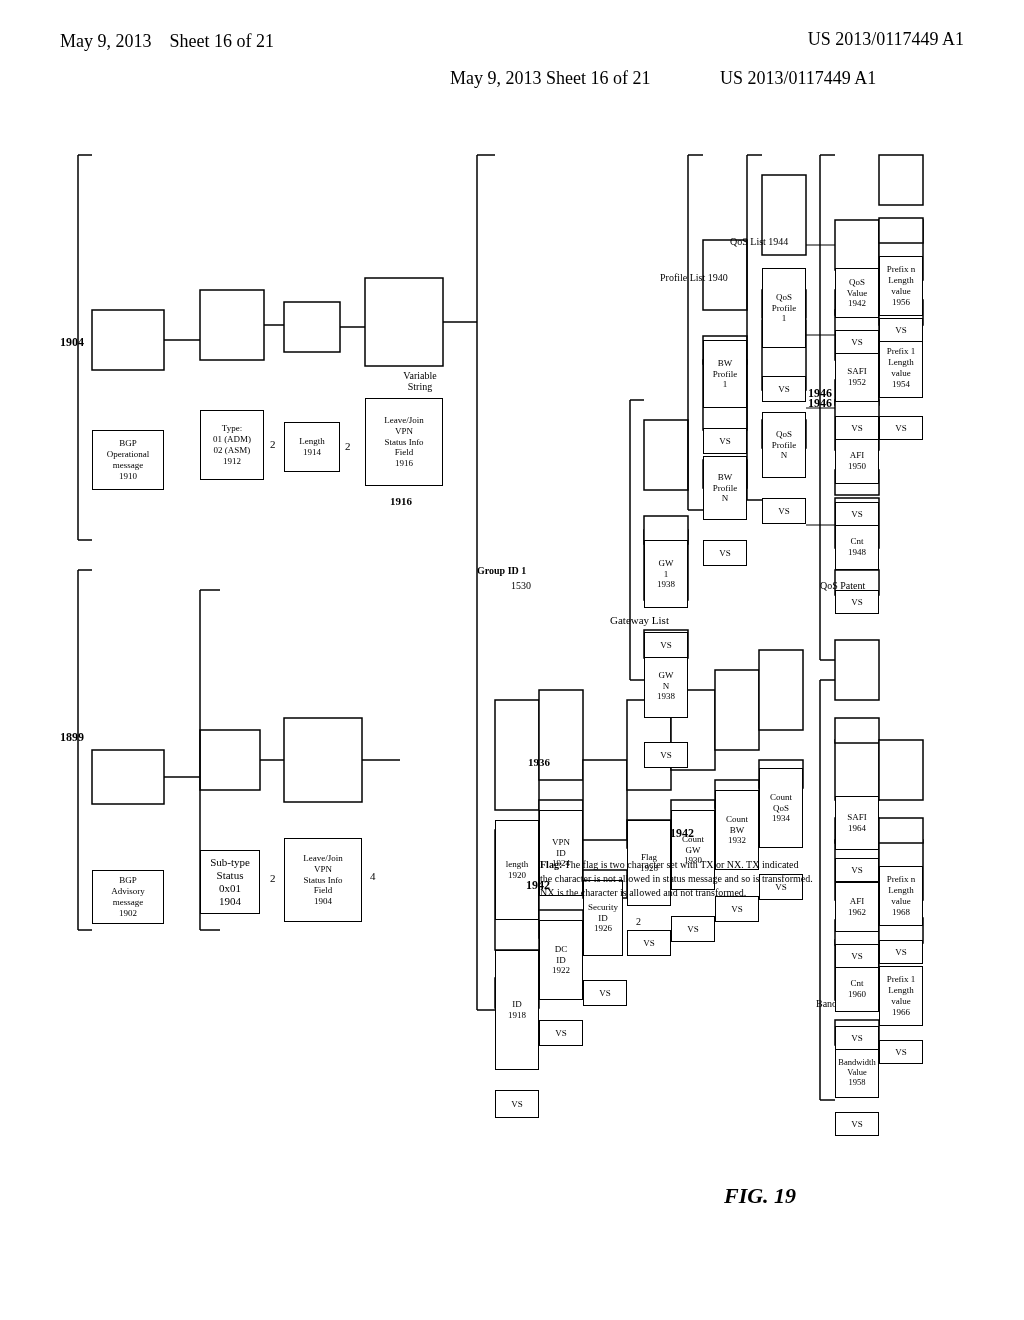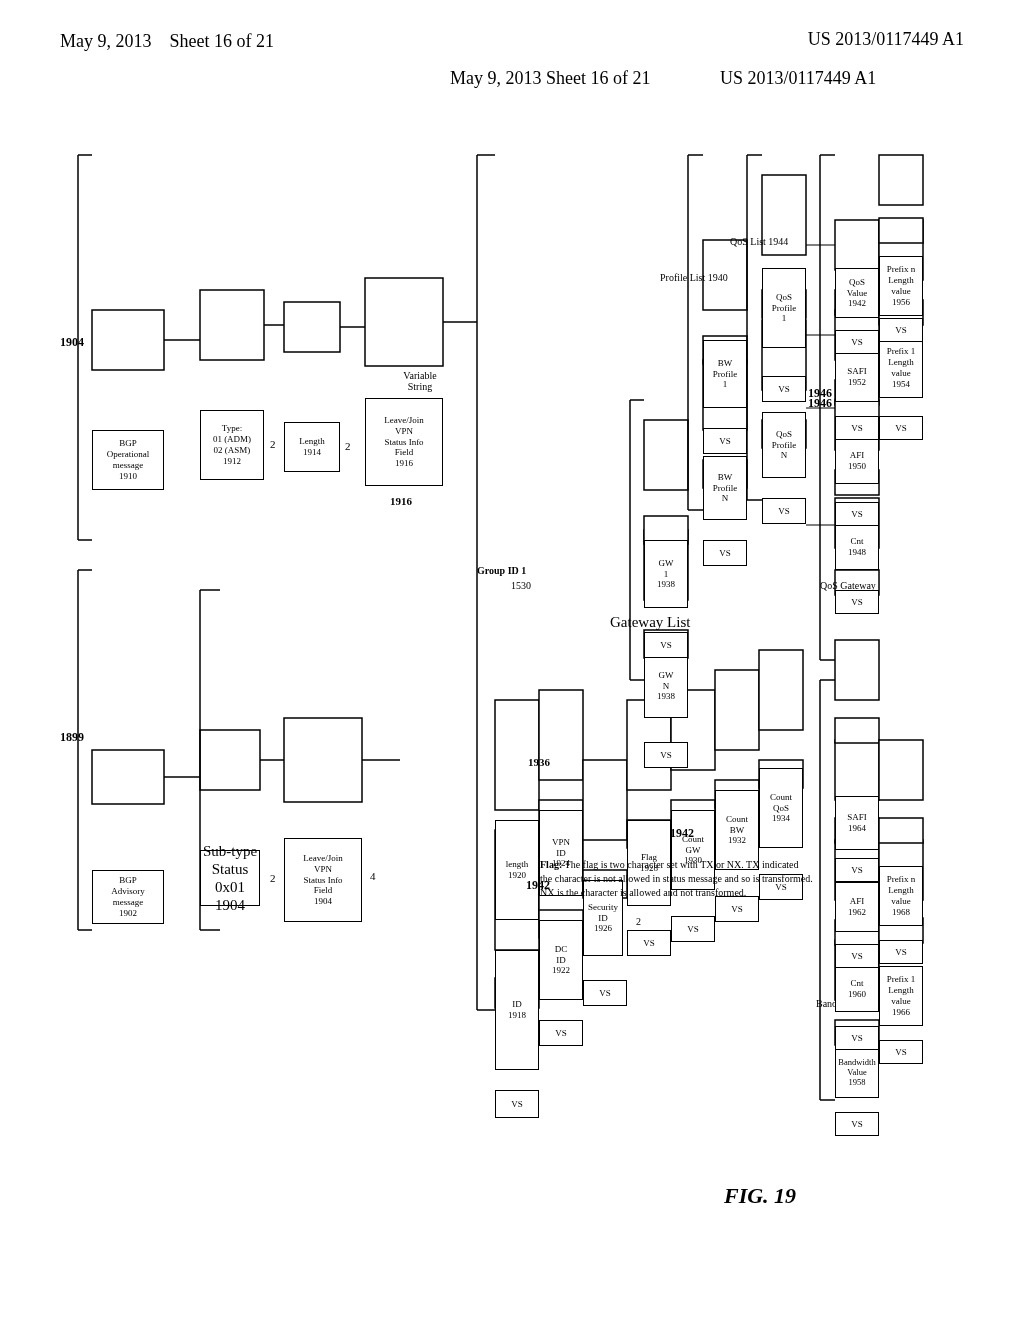--- a/index.html
+++ b/index.html
@@ -241,21 +241,21 @@
 <div style="position:absolute;top:68px;left:450px;font-size:18px;">May 9, 2013</div>
 <div style="position:absolute;top:68px;left:546px;font-size:18px;">Sheet 16 of 21</div>
 <div style="position:absolute;top:68px;left:720px;font-size:18px;">US 2013/0117449 A1</div>
 
 <div class="bracket-label" style="left:60px;top:730px;font-size:12px;">1899</div>
 
 <div class="box" style="left:92px;top:870px;width:72px;height:54px;font-size:9px;">
   <div>BGP<br>Advisory<br>message<br>1902</div>
 </div>
 
-<div class="box" style="left:200px;top:850px;width:60px;height:56px;font-size:15px;">
+<div class="box" style="left:200px;top:850px;width:60px;height:64px;font-size:11px;">
   <div>Sub-type<br>Status<br>0x01<br>1904</div>
 </div>
 
 <div style="position:absolute;left:270px;top:872px;font-size:11px;">2</div>
 
 <div class="box" style="left:284px;top:838px;width:78px;height:84px;font-size:9px;">
   <div>Leave/Join<br>VPN<br>Status Info<br>Field<br>1904</div>
 </div>
 
 <div style="position:absolute;left:370px;top:870px;font-size:11px;">4</div>
@@ -330,21 +330,21 @@
 </div>
 <div class="box" style="left:715px;top:896px;width:44px;height:26px;font-size:9px;">VS</div>
 
 <div class="box" style="left:759px;top:768px;width:44px;height:80px;font-size:9px;">
   <div>Count<br>QoS<br>1934</div>
 </div>
 <div class="box" style="left:759px;top:874px;width:44px;height:26px;font-size:9px;">VS</div>
 
 <div style="position:absolute;left:528px;top:756px;font-size:11px;font-weight:bold;">1936</div>
 
-<div style="position:absolute;left:610px;top:614px;font-size:15px;">Gateway List</div>
+<div style="position:absolute;left:610px;top:614px;font-size:11px;">Gateway List</div>
 
 <div class="box" style="left:644px;top:654px;width:44px;height:64px;font-size:9px;">
   <div>GW<br>N<br>1938</div>
 </div>
 <div class="box" style="left:644px;top:742px;width:44px;height:26px;font-size:9px;">VS</div>
 
 <div class="box" style="left:644px;top:540px;width:44px;height:68px;font-size:9px;">
   <div>GW<br>1<br>1938</div>
 </div>
 <div class="box" style="left:644px;top:632px;width:44px;height:26px;font-size:9px;">VS</div>
@@ -370,21 +370,21 @@
 
 <div class="box" style="left:762px;top:268px;width:44px;height:80px;font-size:9px;">
   <div>QoS<br>Profile<br>1</div>
 </div>
 <div class="box" style="left:762px;top:376px;width:44px;height:26px;font-size:9px;">VS</div>
 
 <div style="position:absolute;left:670px;top:826px;font-size:12px;font-weight:bold;">1942</div>
 
 <div style="position:absolute;left:808px;top:386px;font-size:12px;font-weight:bold;">1946</div>
 
-<div style="position:absolute;left:820px;top:580px;font-size:10px;">QoS Gateway</div>
+<div style="position:absolute;left:820px;top:580px;font-size:10px;">QoS Patent</div>
 
 <div class="box" style="left:835px;top:524px;width:44px;height:46px;font-size:9px;">
   <div>Cnt<br>1948</div>
 </div>
 <div class="box" style="left:835px;top:590px;width:44px;height:24px;font-size:9px;">VS</div>
 
 <div class="box" style="left:835px;top:438px;width:44px;height:46px;font-size:9px;">
   <div>AFI<br>1950</div>
 </div>
 <div class="box" style="left:835px;top:502px;width:44px;height:24px;font-size:9px;">VS</div>

